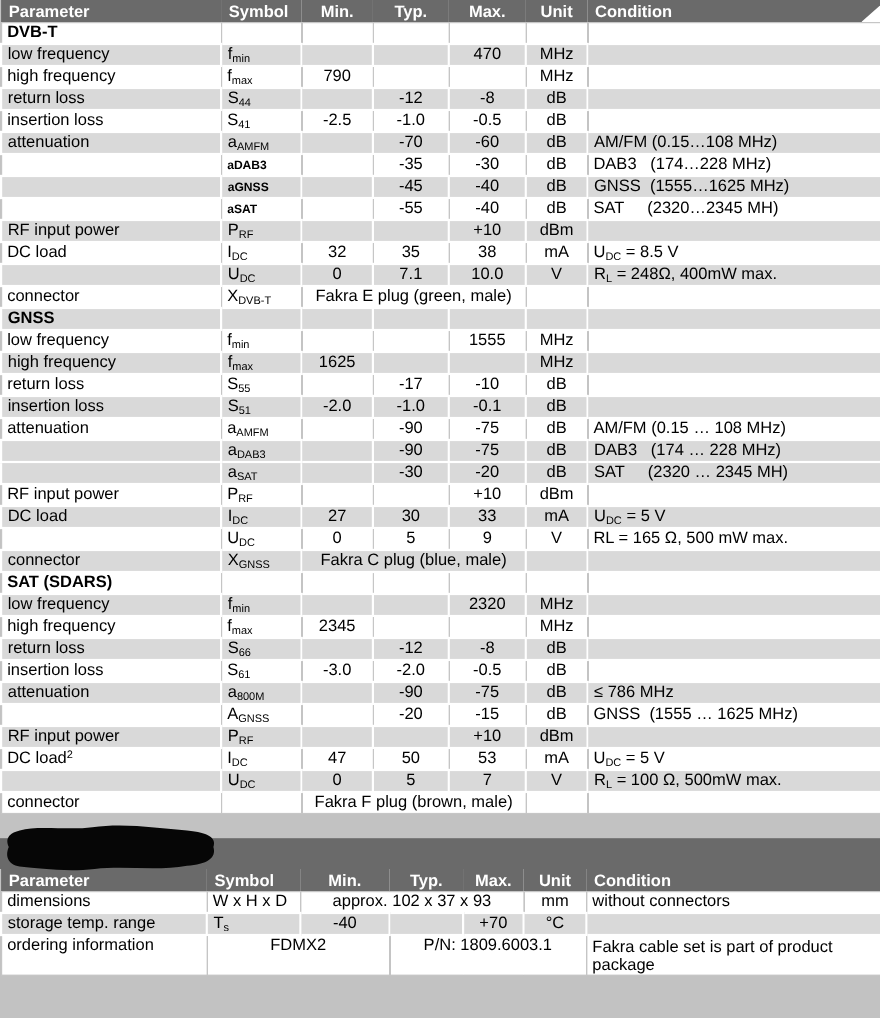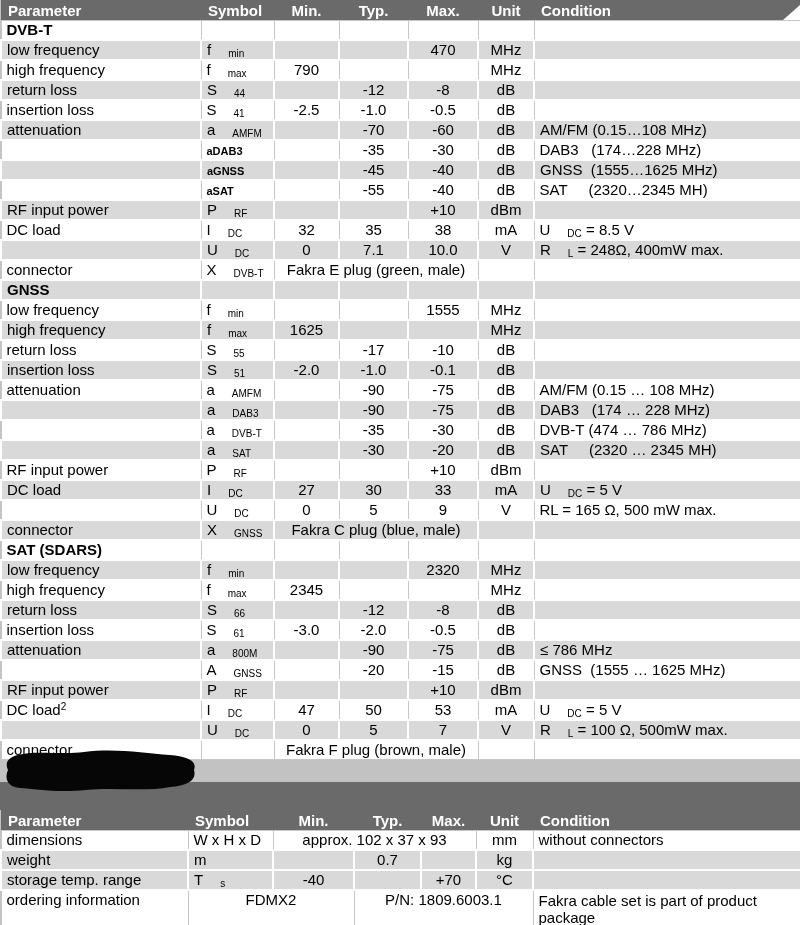--- a/index.html
+++ b/index.html
@@ -18,21 +18,21 @@
     white-space:nowrap;overflow:hidden;
   }
   td{
     height:18px;padding:0 5px;line-height:1.05;
     white-space:nowrap;overflow:hidden;font-size:15px;
     vertical-align:middle;
   }
   tr.w td{background:#ffffff;border:1px solid #c6c6c6;}
   tr.g td{background:#d9d9d9;border:2px solid #ffffff;}
   .al{text-align:left;} .ac{text-align:center;}
-  .sub{font-size:10px;vertical-align:-2px;line-height:0;margin-left:17px;}
+  .sub{font-size:10px;vertical-align:-2px;line-height:0;}
   .sup{font-size:10px;vertical-align:5px;line-height:0;}
   .small{font-size:11px;font-weight:bold;}
   .b{font-weight:bold;}
   .gap{height:22px;background:#c2c2c2;}
   .bar{height:28px;background:#6a6a6a;}
   tr.tall td{height:32px;vertical-align:top;padding-top:1px;}
   tr.tall td.wrap{white-space:normal;line-height:17px;}
   .corner{
     position:absolute;top:5px;right:0;width:17px;height:15px;
     background:#ffffff;
@@ -238,29 +238,20 @@
           </tr>
           <tr class="g">
             <td class="al"></td>
             <td class="al">a<span class="sub">DAB3</span></td>
             <td class="ac"></td>
             <td class="ac">-90</td>
             <td class="ac">-75</td>
             <td class="ac">dB</td>
             <td class="al">DAB3&nbsp;&nbsp;&nbsp;(174 … 228 MHz)</td>
           </tr>
-          <tr class="w">
-            <td class="al"></td>
-            <td class="al">a<span class="sub">DVB-T</span></td>
-            <td class="ac"></td>
-            <td class="ac">-35</td>
-            <td class="ac">-30</td>
-            <td class="ac">dB</td>
-            <td class="al">DVB-T (474 … 786 MHz)</td>
-          </tr>
           <tr class="g">
             <td class="al"></td>
             <td class="al">a<span class="sub">SAT</span></td>
             <td class="ac"></td>
             <td class="ac">-30</td>
             <td class="ac">-20</td>
             <td class="ac">dB</td>
             <td class="al">SAT&nbsp;&nbsp;&nbsp;&nbsp;&nbsp;(2320 … 2345 MH)</td>
           </tr>
           <tr class="w">
@@ -424,29 +415,20 @@
         </thead>
         <tbody>
           <tr class="w">
             <td class="al">dimensions</td>
             <td class="al">W x H x D</td>
             <td colspan="3" class="ac">approx. 102 x 37 x 93</td>
             <td class="ac">mm</td>
             <td class="al">without connectors</td>
           </tr>
           <tr class="g">
-            <td class="al">weight</td>
-            <td class="al">m</td>
-            <td class="ac"></td>
-            <td class="ac">0.7</td>
-            <td class="ac"></td>
-            <td class="ac">kg</td>
-            <td class="al"></td>
-          </tr>
-          <tr class="g">
             <td class="al">storage temp. range</td>
             <td class="al">T<span class="sub">s</span></td>
             <td class="ac">-40</td>
             <td class="ac"></td>
             <td class="ac">+70</td>
             <td class="ac">°C</td>
             <td class="al"></td>
           </tr>
           <tr class="w tall">
             <td class="al">ordering information</td>

